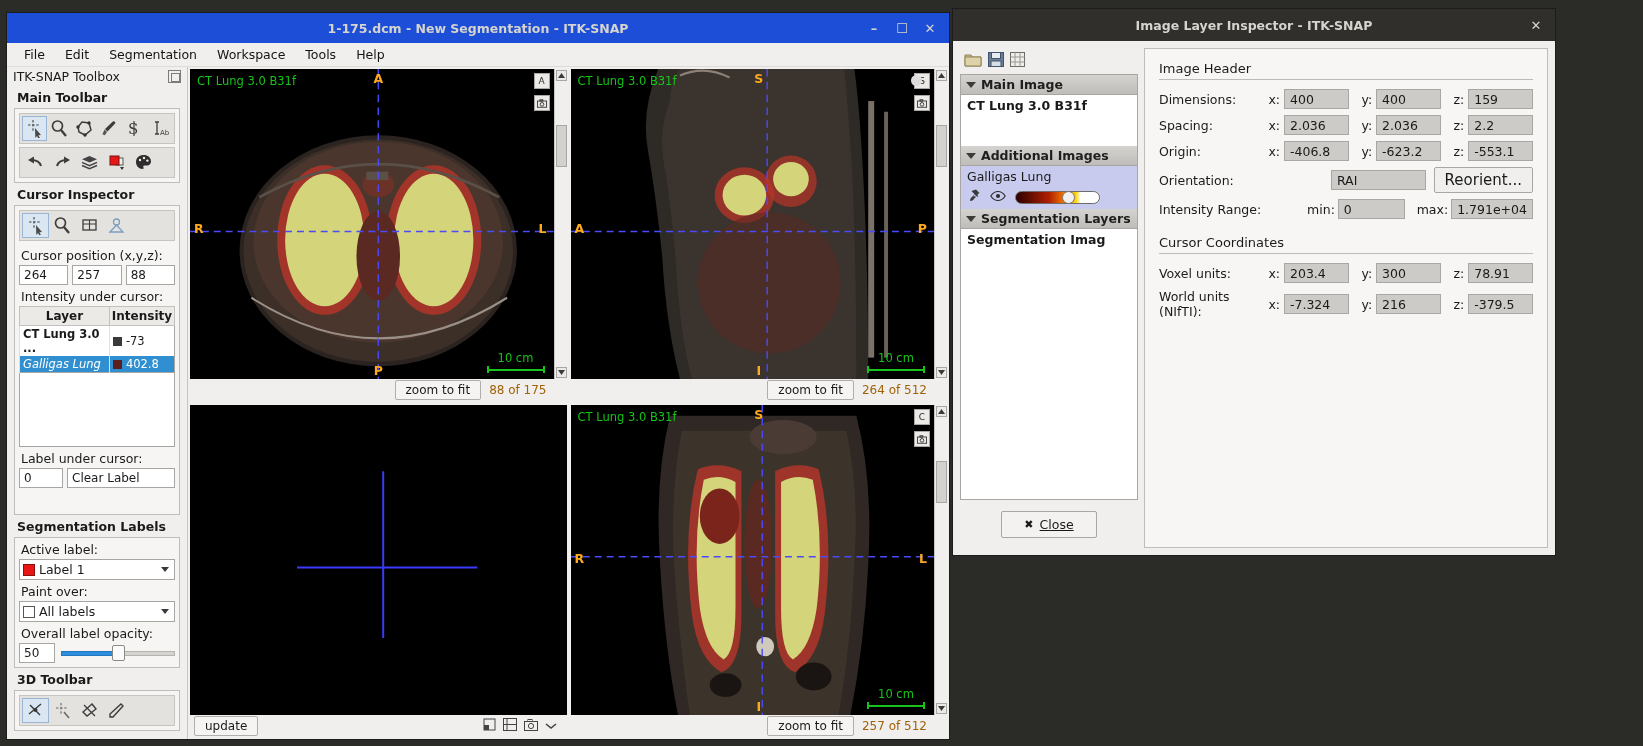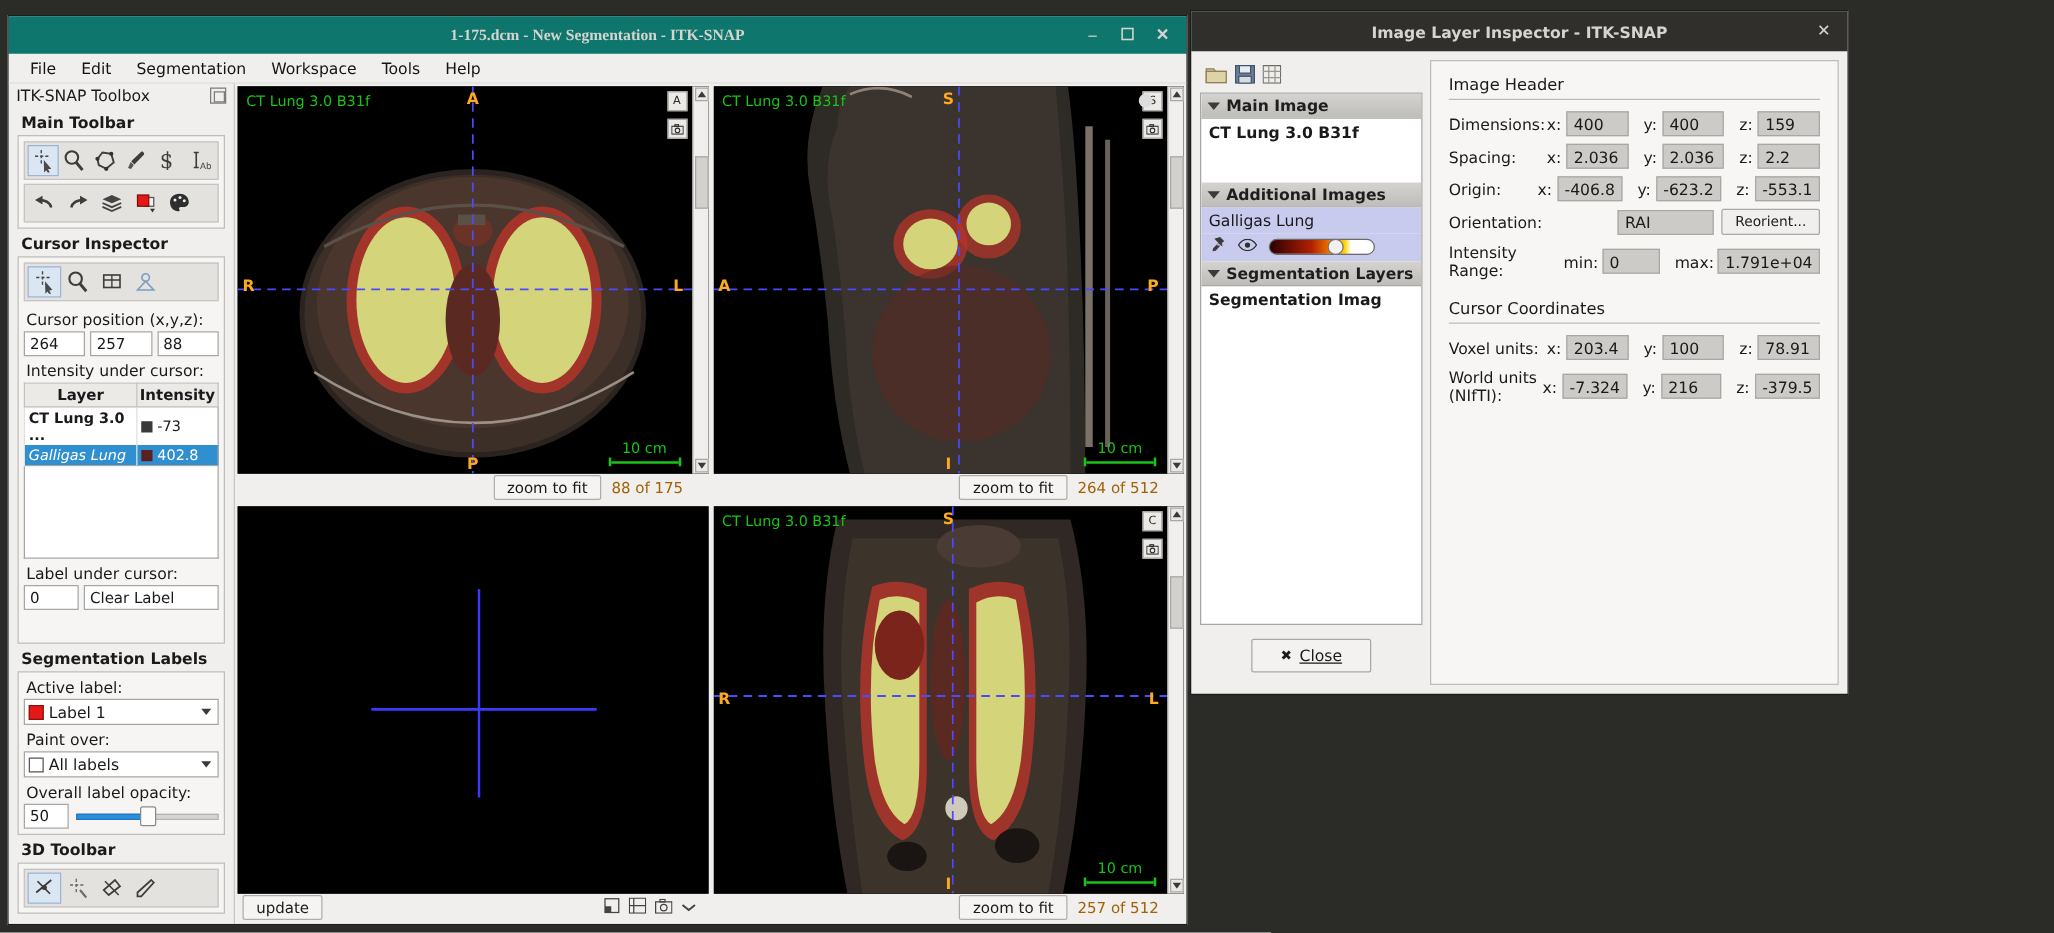--- a/index.html
+++ b/index.html
@@ -10,23 +10,23 @@
     font-size:12px; color:#1a1a1a;
     background:#2b2b28;
   }
   
   #main-window {
     position:absolute; left:6px; top:12px; width:944px; height:728px;
     background:#f0efee; border:1px solid #1c1c1c;
     display:flex; flex-direction:column;
   }
   .titlebar {
-    height:30px; background:#0f766e; color:#d6d4cf;
+    height:30px; background:#1d4ed8; color:#d6d4cf;
     display:flex; align-items:center; justify-content:center;
-    font-weight:bold; font-size:12.5px; position:relative; flex:0 0 auto;font-family:Liberation Serif, serif;
+    font-weight:bold; font-size:12.5px; position:relative; flex:0 0 auto;
   }
   .titlebar .tbtns { position:absolute; right:6px; top:0; height:30px; display:flex; align-items:center; gap:2px;}
   .tbtn { width:26px; height:24px; display:flex; align-items:center; justify-content:center;
           color:#d6d4cf; font-size:13px; }
   .menubar { height:24px; background:#f0efee; display:flex; align-items:center;
              padding-left:8px; gap:2px; border-bottom:1px solid #dedcd8; flex:0 0 auto;}
   .menu-item { padding:3px 9px; font-size:12.5px; color:#141414; }
   .body-row { flex:1; display:flex; min-height:0; }
   
   #toolbox { width:181px; background:#f0efee; display:flex; flex-direction:column;
@@ -80,21 +80,21 @@
   .sidebtn { position:absolute; width:16px; height:16px; background:#eceae7;
              border:1px solid #a9a7a3; display:flex;align-items:center;justify-content:center;
              font-size:9px; color:#2a2a2a; }
   .vscroll { position:absolute; right:0; top:0; bottom:0; width:13px; background:#f0efee;
              border-left:1px solid #c8c6c2; }
   .vscroll .up,.vscroll .dn{ position:absolute; left:1px; width:11px; height:11px;
              background:#ebe9e6; border:1px solid #a9a7a3; display:flex;align-items:center;justify-content:center;}
   .vscroll .up{ top:1px;} .vscroll .dn{ bottom:1px;}
   .vscroll .thumb{ position:absolute; left:1px; width:11px; background:#d3d1cd; border:1px solid #a9a7a3;}
   
-  #dialog { position:absolute; left:952px; top:8px; width:527px; height:548px;
+  #dialog { position:absolute; left:952px; top:8px; width:604px; height:548px;
             background:#f0efee; border:1px solid #1c1c1c; display:flex; flex-direction:column; }
   .dlg-title { height:32px; background:#302f2b; color:#d6d4cf; display:flex;
                align-items:center; justify-content:center; font-weight:bold;
                font-size:12.5px; position:relative; }
   .dlg-body { flex:1; display:flex; padding:7px; gap:6px; min-height:0; }
   .dlg-left { width:178px; display:flex; flex-direction:column; }
   .minitoolbar { height:26px; display:flex; align-items:center; gap:6px; padding-left:4px; }
   .layerlist { flex:1; background:#fff; border:1px solid #a8a6a2; overflow:hidden; }
   .grp-head { background:linear-gradient(#d5d3cf,#bfbdb9); border-bottom:1px solid #a8a6a2;
               font-weight:bold; font-size:12.5px; padding:2px 5px; display:flex;
@@ -119,21 +119,21 @@
   .tab.active { background:#fbfbfa; position:relative; top:1px; padding-bottom:5px; }
   .tabcontent { flex:1; padding:10px 14px; overflow:hidden; }
   .sec-h { font-size:13px; color:#1b1b1b; border-bottom:1px solid #bdbbb7;
            padding-bottom:3px; margin:2px 0 9px 0; }
   .frow { display:flex; align-items:center; margin-bottom:6px; font-size:12.5px; }
   .frow .flabel { width:145px; }
   .frow .axl { width:15px; text-align:right; margin-right:4px; }
   .fld { background:#cdcbc7; border:1px solid #a9a7a3; height:20px; padding:1px 5px;
          display:flex; align-items:center; font-size:12.5px; width:82px; } .fld.w118{ width:118px;}
   .btn-std { border:1px solid #a9a7a3; background:#f0efee; padding:3px 10px;
-             font-size:11px; border-radius:2px; }
+             font-size:15px; border-radius:2px; }
   .dlg-foot { height:48px; display:flex; align-items:center; justify-content:center;
               width:178px; }
   .close-btn { border:1px solid #a9a7a3; background:#f3f2f1; padding:5px 22px;
                font-size:12.5px; border-radius:2px; display:flex; align-items:center; gap:6px;}
   .u { text-decoration:underline; }
 </style>
 </head>
 <body>
 
 <div id="main-window">
@@ -716,21 +716,21 @@
           <span class="fld">1.791e+04</span>
         </div>
 
         <div class="sec-h" style="margin-top:16px">Cursor Coordinates</div>
 
         <div class="frow">
           <span class="flabel">Voxel units:</span>
           <span class="axl">x:</span>
           <span class="fld">203.4</span>
           <span class="axl" style="margin-left:12px">y:</span>
-          <span class="fld">100</span>
+          <span class="fld">300</span>
           <span class="axl" style="margin-left:12px">z:</span>
           <span class="fld">78.91</span>
         </div>
 
         <div class="frow">
           <span class="flabel">World units (NIfTI):</span>
           <span class="axl">x:</span>
           <span class="fld">-7.324</span>
           <span class="axl" style="margin-left:12px">y:</span>
           <span class="fld">216</span>

